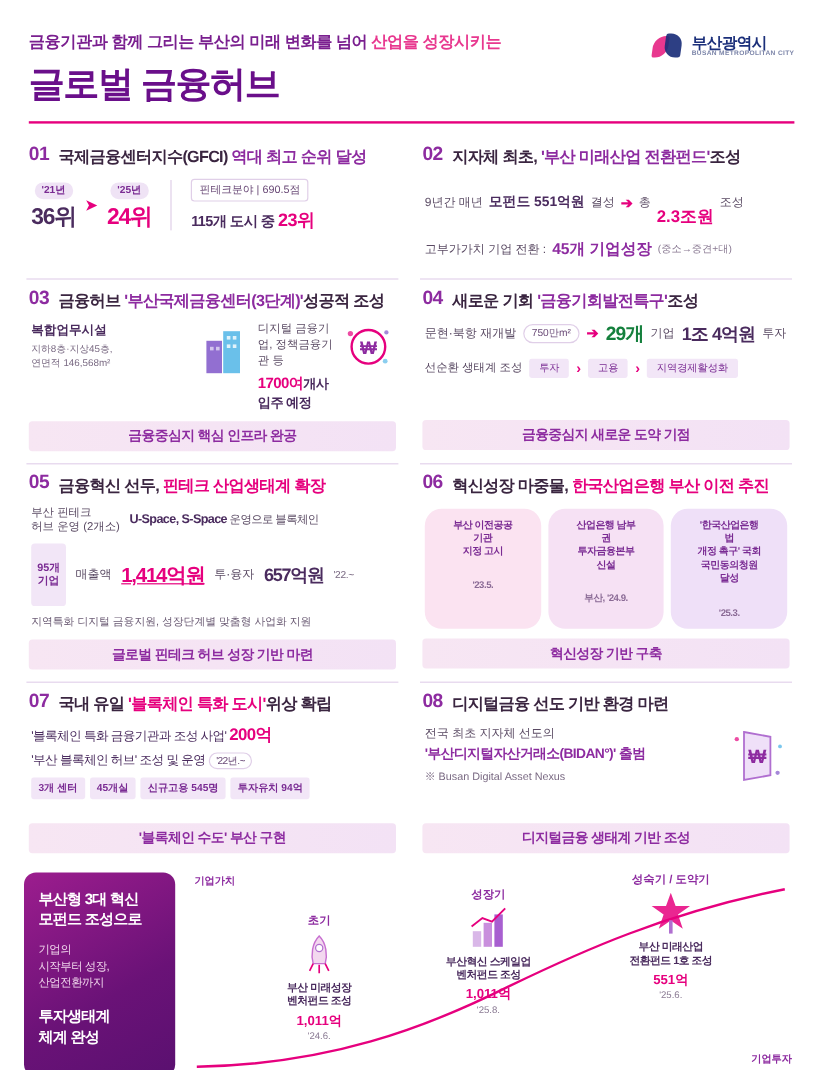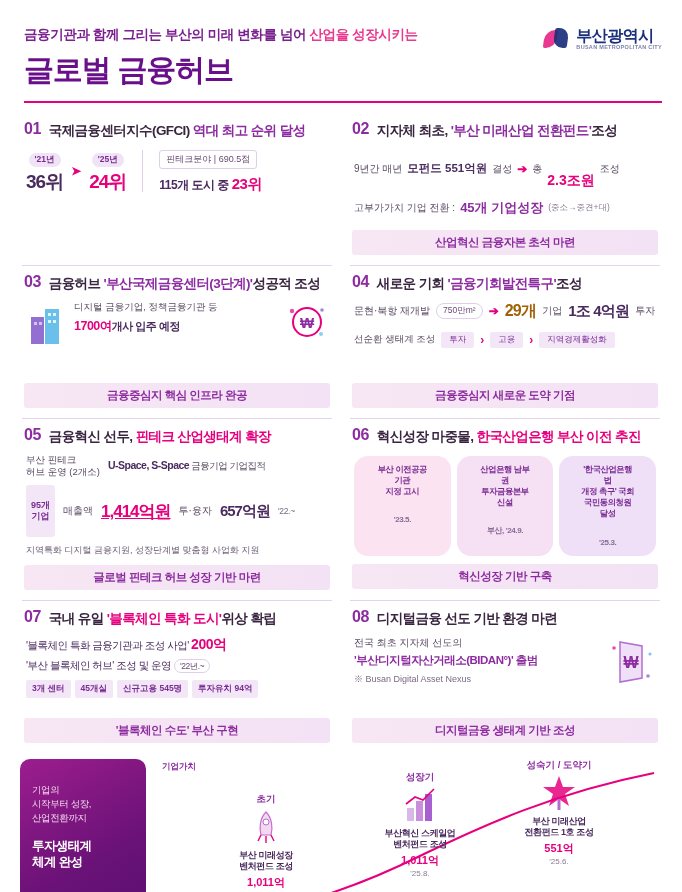--- a/index.html
+++ b/index.html
@@ -21,21 +21,21 @@
   .header { display:flex; align-items:flex-start; justify-content:space-between; padding: 4px 4px 2px 8px; }
   .head-text { padding-top:4px; }
   .head-sub { font-size: 13.5px; font-weight:700; color:#7a1f8f; letter-spacing:-0.4px; }
   .head-sub .hl { color:#e8388f; }
   .head-title { font-size: 30px; font-weight: 800; color:#6a0f8a; letter-spacing:-1.2px; margin-top:6px; }
   .logo { display:flex; align-items:center; gap:6px; padding-top:6px; }
   .logo-mark { width:26px; height:22px; position:relative; }
   .logo-mark .s1 { position:absolute; left:0; top:2px; width:13px; height:18px; background:#e8388f; border-radius: 10px 2px 10px 2px; transform: skewX(-8deg); }
   .logo-mark .s2 { position:absolute; left:10px; top:0; width:14px; height:20px; background:#1b2f7a; border-radius: 2px 10px 2px 10px; transform: skewX(-8deg); opacity:.92; }
   .logo-txt { line-height:1.05; }
-  .logo-ko { font-size:16px; font-weight:800; color:#1b2f7a; letter-spacing:-0.5px; }
+  .logo-ko { font-size:13px; font-weight:800; color:#1b2f7a; letter-spacing:-0.5px; }
   .logo-en { font-size:5.5px; font-weight:700; color:#7b84a8; letter-spacing:0.3px; }
   .head-rule { height:2px; background:#e6007e; margin: 8px 4px 10px 8px; }
 
   
   .grid { display:grid; grid-template-columns: 1fr 1fr; gap: 0 14px; padding: 0 4px; }
   .card { padding: 8px 4px 10px 4px; position:relative; }
   .card + .card { }
   .card-hr { border-top:1px solid #e3d3ec; margin: 0 2px; }
 
   .card-head { display:flex; align-items:flex-start; gap:8px; margin-bottom:8px; }
@@ -87,21 +87,21 @@
   .c3 .right { flex:1; }
   .c3 .right .h { font-size:9.5px; color:#5a4a63; }
   .c3 .right .b { font-size:11px; font-weight:800; color:#4a2b5e; margin-top:4px; letter-spacing:-0.5px;}
   .c3 .right .b .pk { color:#e6007e; font-size:12.5px; }
   .c3 .wicon { width:42px; height:42px; }
 
   
   .c4-l1 { display:flex; align-items:center; gap:6px; }
   .c4-l1 .t { font-size:10px; color:#5a4a63; }
   .c4-l1 .pill { font-size:8.5px; border:1px solid #e0cfe8; border-radius:10px; padding:1px 6px; color:#6a4a77;}
-  .c4-l1 .n { font-size:16px; font-weight:800; color:#a16207; letter-spacing:-0.8px;}
+  .c4-l1 .n { font-size:16px; font-weight:800; color:#15803d; letter-spacing:-0.8px;}
   .c4-l1 .n2 { font-size:15px; font-weight:800; color:#4a2b5e; letter-spacing:-0.8px;}
   .c4-l2 { margin-top:10px; display:flex; align-items:center; gap:6px; font-size:9.5px; color:#5a4a63;}
   .chev { background:#f2e6f7; color:#7a2b93; font-size:8.5px; padding:2px 8px; border-radius:2px; }
 
   
   .c5-l1 { display:flex; align-items:center; gap:8px; }
   .c5-l1 .lab { font-size:9.5px; color:#5a4a63; line-height:1.3; }
   .c5-l1 .uu { font-size:10.5px; font-weight:700; color:#4a2b5e; letter-spacing:-0.5px;}
   .c5-l2 { display:flex; align-items:center; gap:8px; margin-top:7px; }
   .c5-badge { background:#f2e6f7; color:#7a2b93; font-size:9px; font-weight:700; border-radius:3px; padding:15px 5px; text-align:center; line-height:1.2;}
@@ -229,34 +229,38 @@
           <span class="t">총 </span>
           <span class="tot">2.3조원</span>
           <span class="t"> 조성</span>
         </div>
         <div class="c2-l2">
           <span>고부가가치 기업 전환 : </span>
           <span class="g">45개 기업성장</span>
           <span class="note">(중소→중견+대)</span>
         </div>
       </div>
-      <div class="ribbon">산업혁신 금융자본 초석 마련</div>
     </div>
 
     <div class="card-hr"></div>
     <div class="card-hr"></div>
 
     <div class="card">
       <div class="card-head">
         <div class="num">03</div>
         <div class="c-title">
           <span>금융허브 </span><span class="pp">'부산국제금융센터(3단계)'</span><span>성공적 조성</span>
         </div>
       </div>
       <div class="body c3">
+        <div class="left">
+          <div class="h">복합업무시설</div>
+          <div class="d" style="white-space:pre-line">지하8층·지상45층,
+연면적 146,568m²</div>
+        </div>
         <div class="mid-ic">
           <svg width="34" height="40" viewBox="0 0 34 40">
             <rect x="2" y="12" width="13" height="27" fill="#7f56c9" opacity="0.85"></rect>
             <rect x="16" y="4" width="14" height="35" fill="#5ab9e8" opacity="0.9"></rect>
             <rect x="19" y="8" width="3" height="3" fill="#fff" opacity=".8"></rect>
               <rect x="24" y="8" width="3" height="3" fill="#fff" opacity=".8"></rect>
             <rect x="19" y="15" width="3" height="3" fill="#fff" opacity=".8"></rect>
               <rect x="24" y="15" width="3" height="3" fill="#fff" opacity=".8"></rect>
             <rect x="5" y="17" width="3" height="3" fill="#fff" opacity=".6"></rect>
               <rect x="10" y="17" width="3" height="3" fill="#fff" opacity=".6"></rect>
@@ -318,21 +322,21 @@
         <div class="num">05</div>
         <div class="c-title">
           <span>금융혁신 선두, </span><span class="pk">핀테크 산업생태계 확장</span>
         </div>
       </div>
       <div class="body">
         <div class="c5-l1">
           <div class="lab" style="white-space:pre-line">부산 핀테크
 허브 운영 (2개소)</div>
           <div class="uu">
-            <span>U-Space, S-Space</span><span style="font-weight:400;font-size:9.5px;color:#5a4a63"> 금융기업 기업집적</span>
+            <span>U-Space, S-Space</span><span style="font-weight:400;font-size:9.5px;color:#5a4a63"> 운영으로 블록체인</span>
           </div>
         </div>
         <div class="c5-l2">
           <div class="c5-badge" style="white-space:pre-line">95개
 기업</div>
           <span class="m">매출액</span>
           <span class="v">1,414억원</span>
           <span class="m">투·융자</span>
           <span class="v2">657억원</span>
           <span class="xs">'22.~</span>
@@ -418,20 +422,22 @@
           </svg>
         </div>
       </div>
       <div class="ribbon">디지털금융 생태계 기반 조성</div>
     </div>
 
   </div>
 
   <div class="bottom">
     <div class="b-left">
+      <div class="h1" style="white-space:pre-line">부산형 3대 혁신
+모펀드 조성으로</div>
       <div class="p1" style="white-space:pre-line">기업의
 시작부터 성장,
 산업전환까지</div>
       <div class="h2" style="white-space:pre-line">투자생태계
 체계 완성</div>
     </div>
 
     <div class="b-right">
       <div class="axis-y">기업가치</div>
       <div class="axis-x">기업투자</div>
@@ -450,21 +456,21 @@
             <circle cx="17" cy="14" r="3" fill="#fff" stroke="#b06fd0"></circle>
             <path d="M12 27 L9 33 M22 27 L25 33 M17 28 L17 35" stroke="#e6007e" stroke-width="1.4"></path>
           </svg>
         </div>
         <div class="nm" style="white-space:pre-line">부산 미래성장
 벤처펀드 조성</div>
         <div class="am">1,011억</div>
         <div class="yr">'24.6.</div>
       </div>
 
-      <div class="stage" style="left:201px; top:12px; width:130px;">
+      <div class="stage" style="left:188px; top:12px; width:130px;">
         <div class="sl">성장기</div>
         <div class="ic">
           <svg width="38" height="38" viewBox="0 0 38 38">
             <rect x="6" y="22" width="7" height="13" fill="#d9b7e8"></rect>
             <rect x="15" y="15" width="7" height="20" fill="#c98fdd"></rect>
             <rect x="24" y="8" width="7" height="27" fill="#a85fd0"></rect>
             <path d="M5 18 L14 11 L22 14 L33 3" fill="none" stroke="#e6007e" stroke-width="1.6"></path>
           </svg>
         </div>
         <div class="nm" style="white-space:pre-line">부산혁신 스케일업

